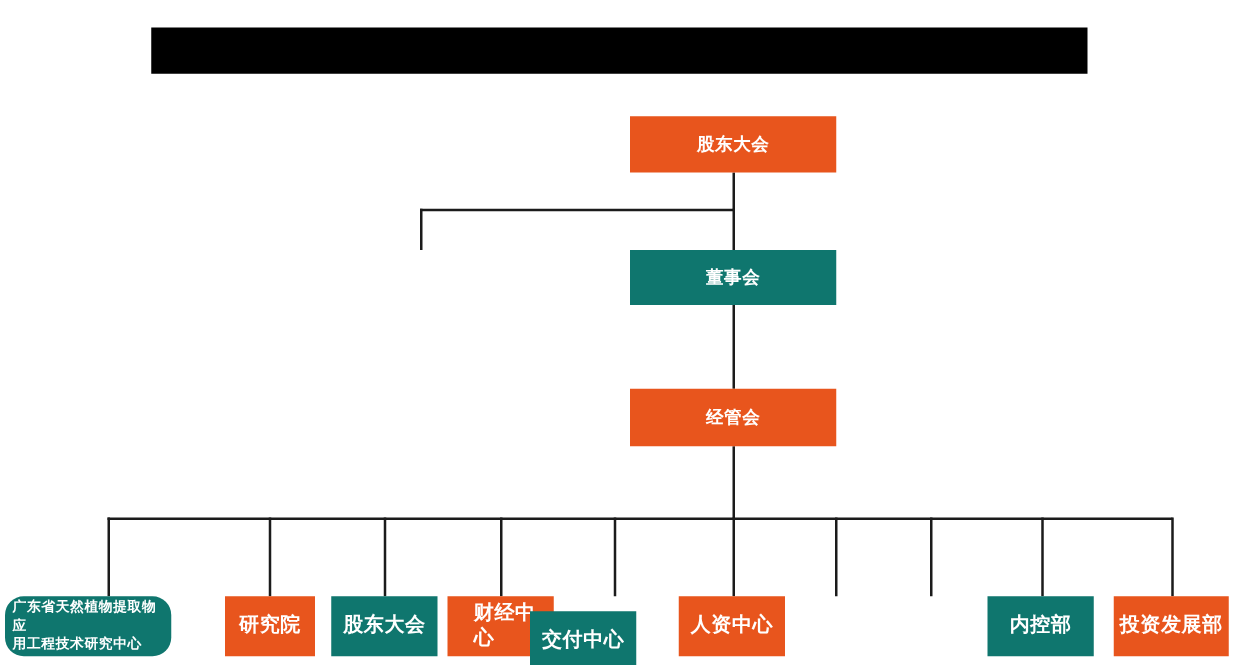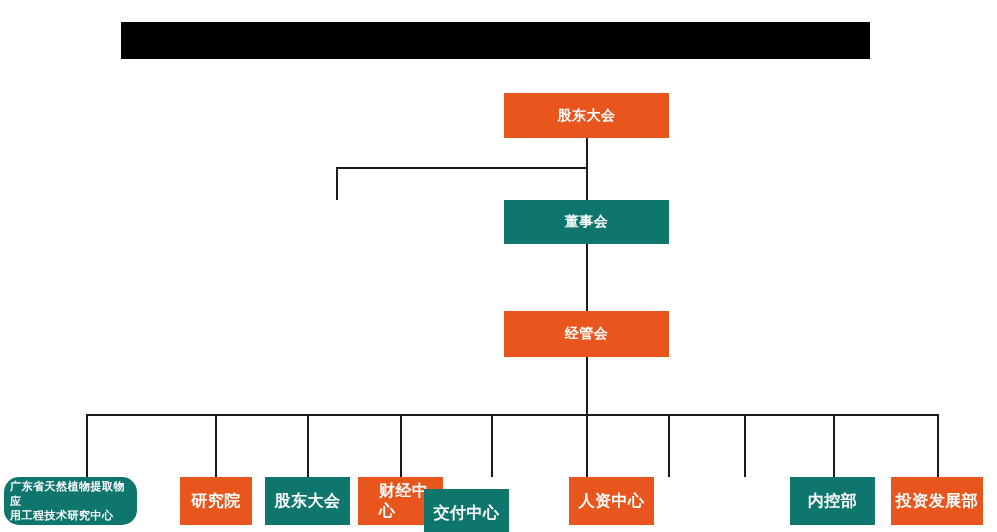--- a/index.html
+++ b/index.html
@@ -107,21 +107,21 @@
   </div>
 
   <div class="org-box shade-dark lvl4" style="left:180px; top:477px; width:72px; height:48px;">研究院</div>
 
   <div class="org-box shade-light lvl4" style="left:265px; top:477px; width:85px; height:48px;">股东大会</div>
 
   <div class="org-box shade-dark lvl4" style="left:358px; top:477px; width:85px; height:48px;padding-left:21px;">财经中心</div>
 
   <div class="org-box shade-light lvl4" style="left:424px; top:477px; width:85px; height:48px;margin-top:12px;">交付中心</div>
 
-  <div class="org-box shade-dark lvl4" style="left:569px; top:477px; width:85px; height:48px;">人资中心</div>
+  <div class="org-box shade-dark lvl4" style="left:543px; top:477px; width:85px; height:48px;">人资中心</div>
 
 
 
   <div class="org-box shade-light lvl4" style="left:790px; top:477px; width:85px; height:48px;">内控部</div>
 
   <div class="org-box shade-dark lvl4" style="left:891px; top:477px; width:92px; height:48px;">投资发展部</div>
 
 </div>
 
 </body></html>

